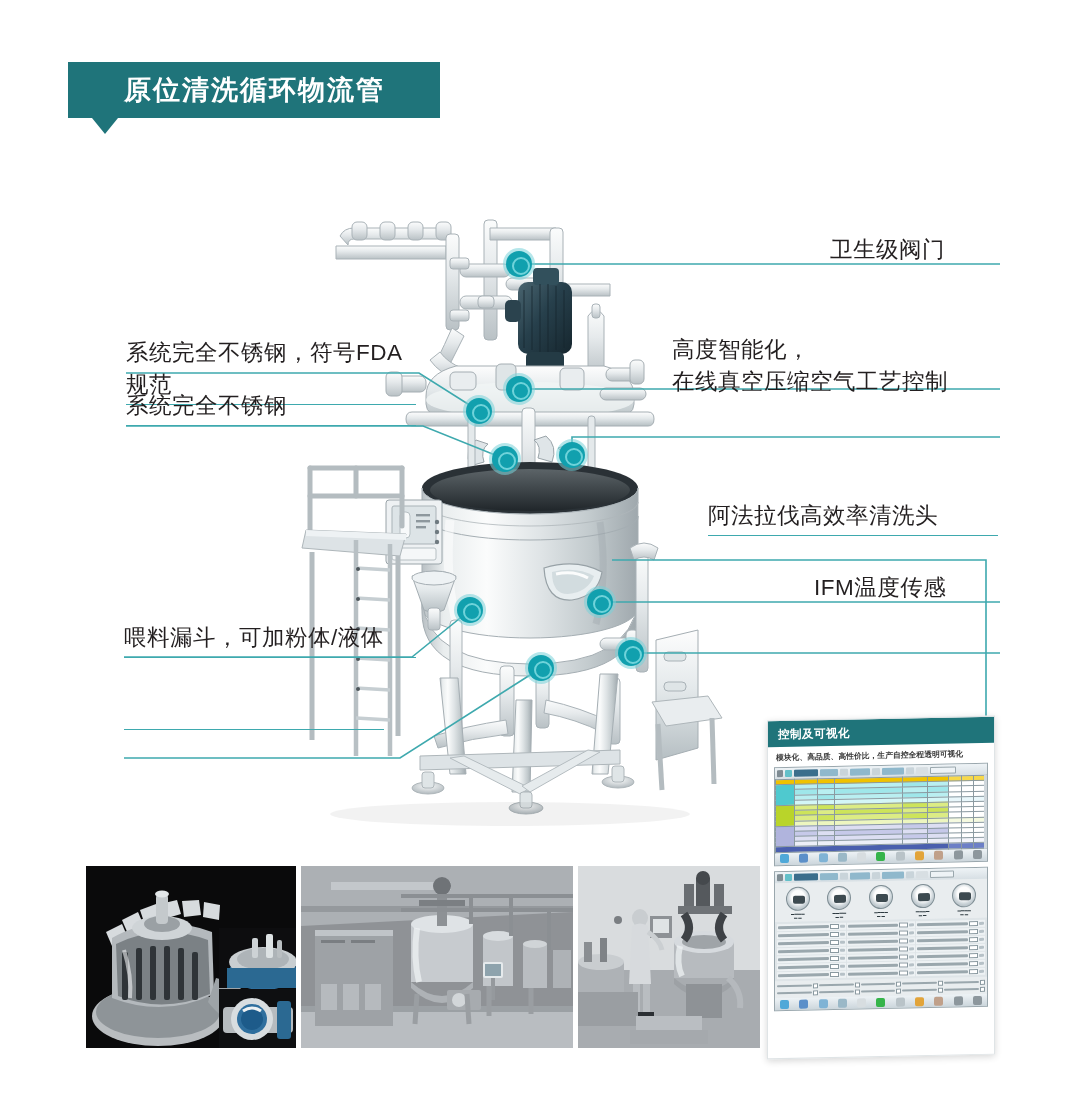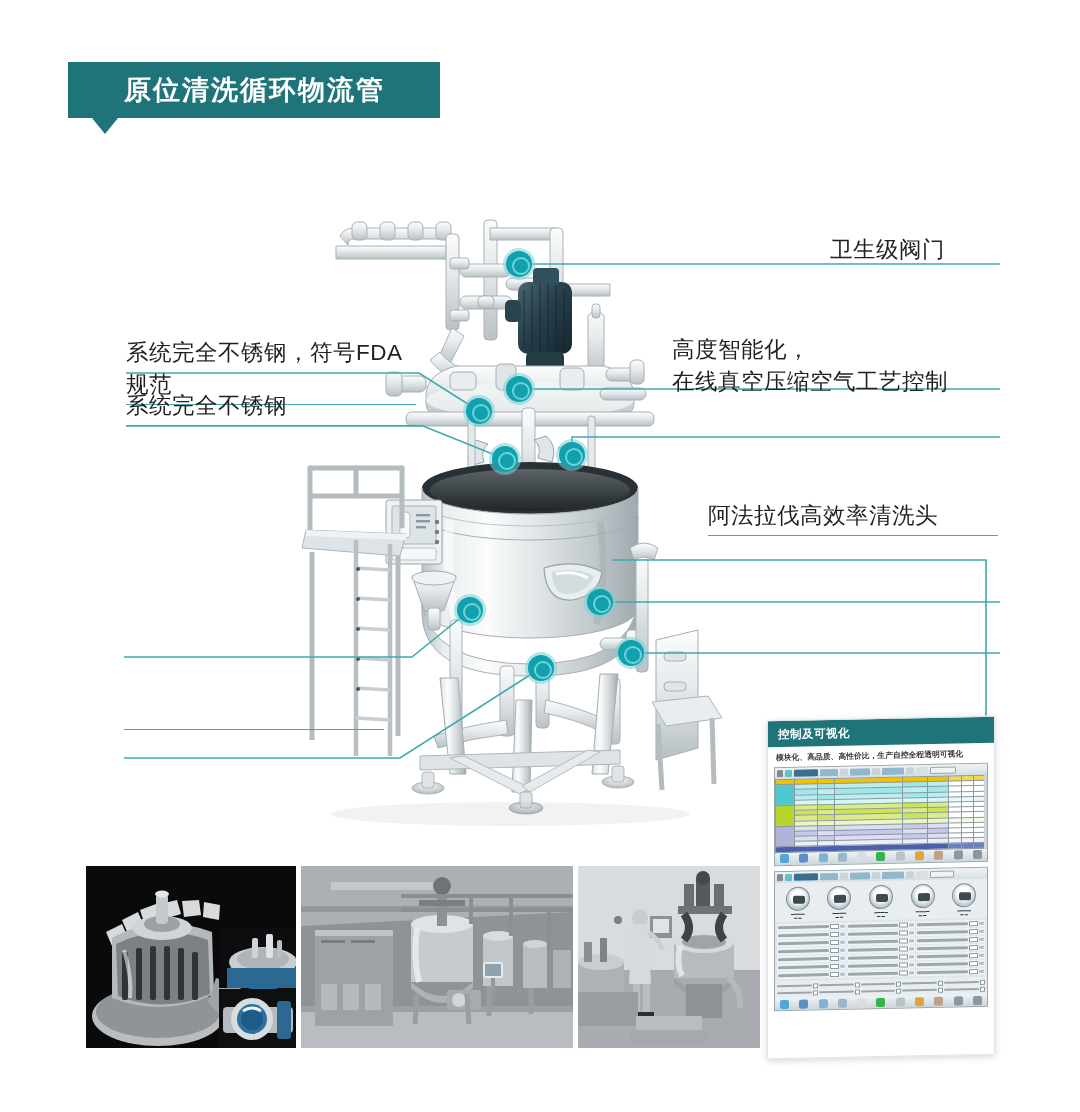--- a/index.html
+++ b/index.html
@@ -432,21 +432,28 @@
   <div class="callout" style="left:126px; top:390px; width:290px;">
     <div class="ctext">系统完全不锈钢</div>
     <div class="crule"></div>
   </div>
 
   <div class="callout" style="left:708px; top:460px; width:290px;margin-top:40px;">
     <div class="ctext">阿法拉伐高效率清洗头</div>
     <div class="crule"></div>
   </div>
 
-
+  <div class="callout" style="left:814px; top:572px; width:186px;">
+    <div class="ctext">IFM温度传感</div>
+  </div>
+
+  <div class="callout" style="left:124px; top:622px; width:292px;">
+    <div class="ctext">喂料漏斗，可加粉体/液体</div>
+    <div class="crule"></div>
+  </div>
 
 
   <div class="callout" style="left:124px; top:726px; width:260px;">
     <div class="crule"></div>
   </div>
 
   <div id="photos">
 
     <div class="photo p1">
       <svg viewBox="0 0 210 182" width="210" height="182">

